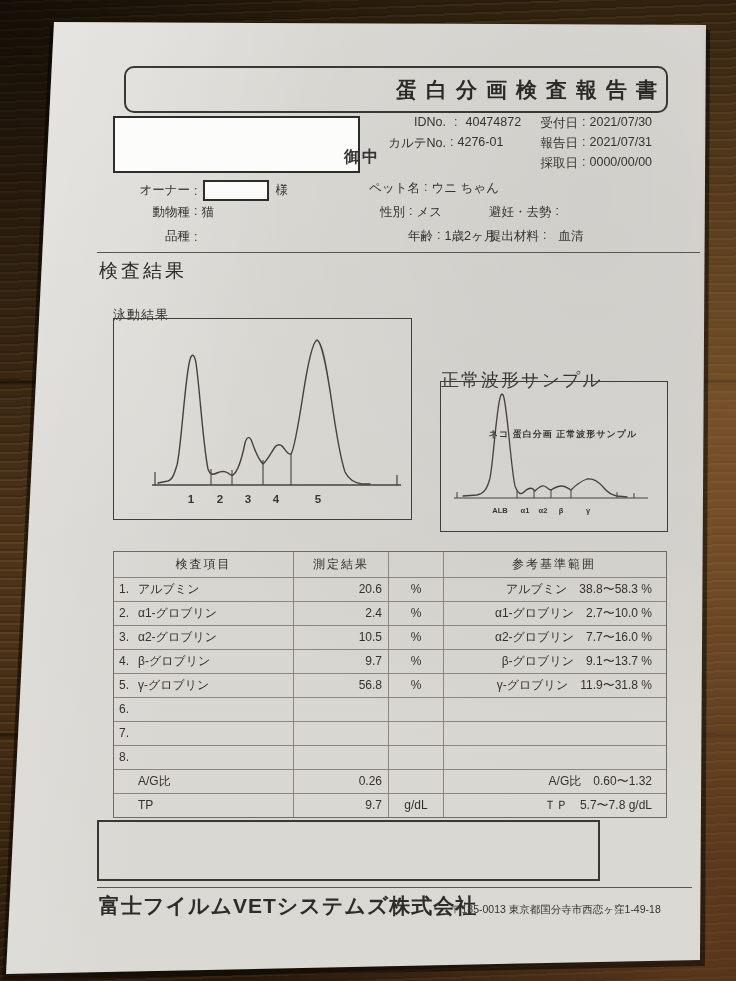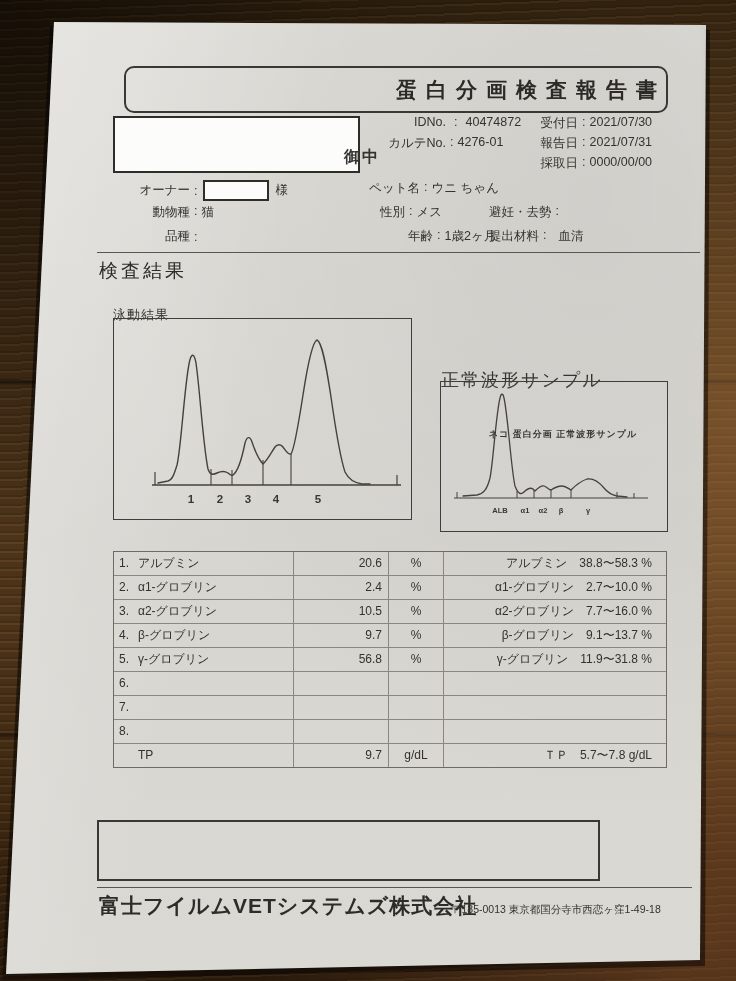--- a/index.html
+++ b/index.html
@@ -189,20 +189,26 @@
       <text x="122" y="55" font-size="9" font-weight="700" text-anchor="middle" letter-spacing="1">ネコ 蛋白分画 正常波形サンプル</text>
       <text x="59" y="131" font-size="7.5" font-weight="700" text-anchor="middle">ALB</text>
       <text x="84" y="131" font-size="7.5" font-weight="700" text-anchor="middle">α1</text>
       <text x="102" y="131" font-size="7.5" font-weight="700" text-anchor="middle">α2</text>
       <text x="120" y="131" font-size="7.5" font-weight="700" text-anchor="middle">β</text>
       <text x="147" y="131" font-size="7.5" font-weight="700" text-anchor="middle">γ</text>
     </svg>
   </div>
 
   <div class="abs rtable">
+    <div class="tr head">
+      <div>検査項目</div>
+      <div>測定結果</div>
+      <div></div>
+      <div>参考基準範囲</div>
+    </div>
     <div class="tr">
       <div class="cell-item">
           <span class="num">1.</span>
           <span>アルブミン</span>
         </div>
       <div class="cell-val">20.6</div>
       <div class="cell-unit">%</div>
       <div class="cell-ref">アルブミン　38.8〜58.3 %</div>
     </div>
     <div class="tr">
@@ -260,20 +266,29 @@
       <div class="cell-ref"></div>
     </div>
     <div class="tr">
       <div class="cell-item">
           <span class="num">8.</span>
           <span></span>
         </div>
       <div class="cell-val"></div>
       <div class="cell-unit"></div>
       <div class="cell-ref"></div>
+    </div>
+    <div class="tr">
+      <div class="cell-item">
+          <span class="num"></span>
+          <span>A/G比</span>
+        </div>
+      <div class="cell-val">0.26</div>
+      <div class="cell-unit"></div>
+      <div class="cell-ref">A/G比　0.60〜1.32</div>
     </div>
     <div class="tr">
       <div class="cell-item">
           <span class="num"></span>
           <span>TP</span>
         </div>
       <div class="cell-val">9.7</div>
       <div class="cell-unit">g/dL</div>
       <div class="cell-ref">ＴＰ　5.7〜7.8 g/dL</div>
     </div>

